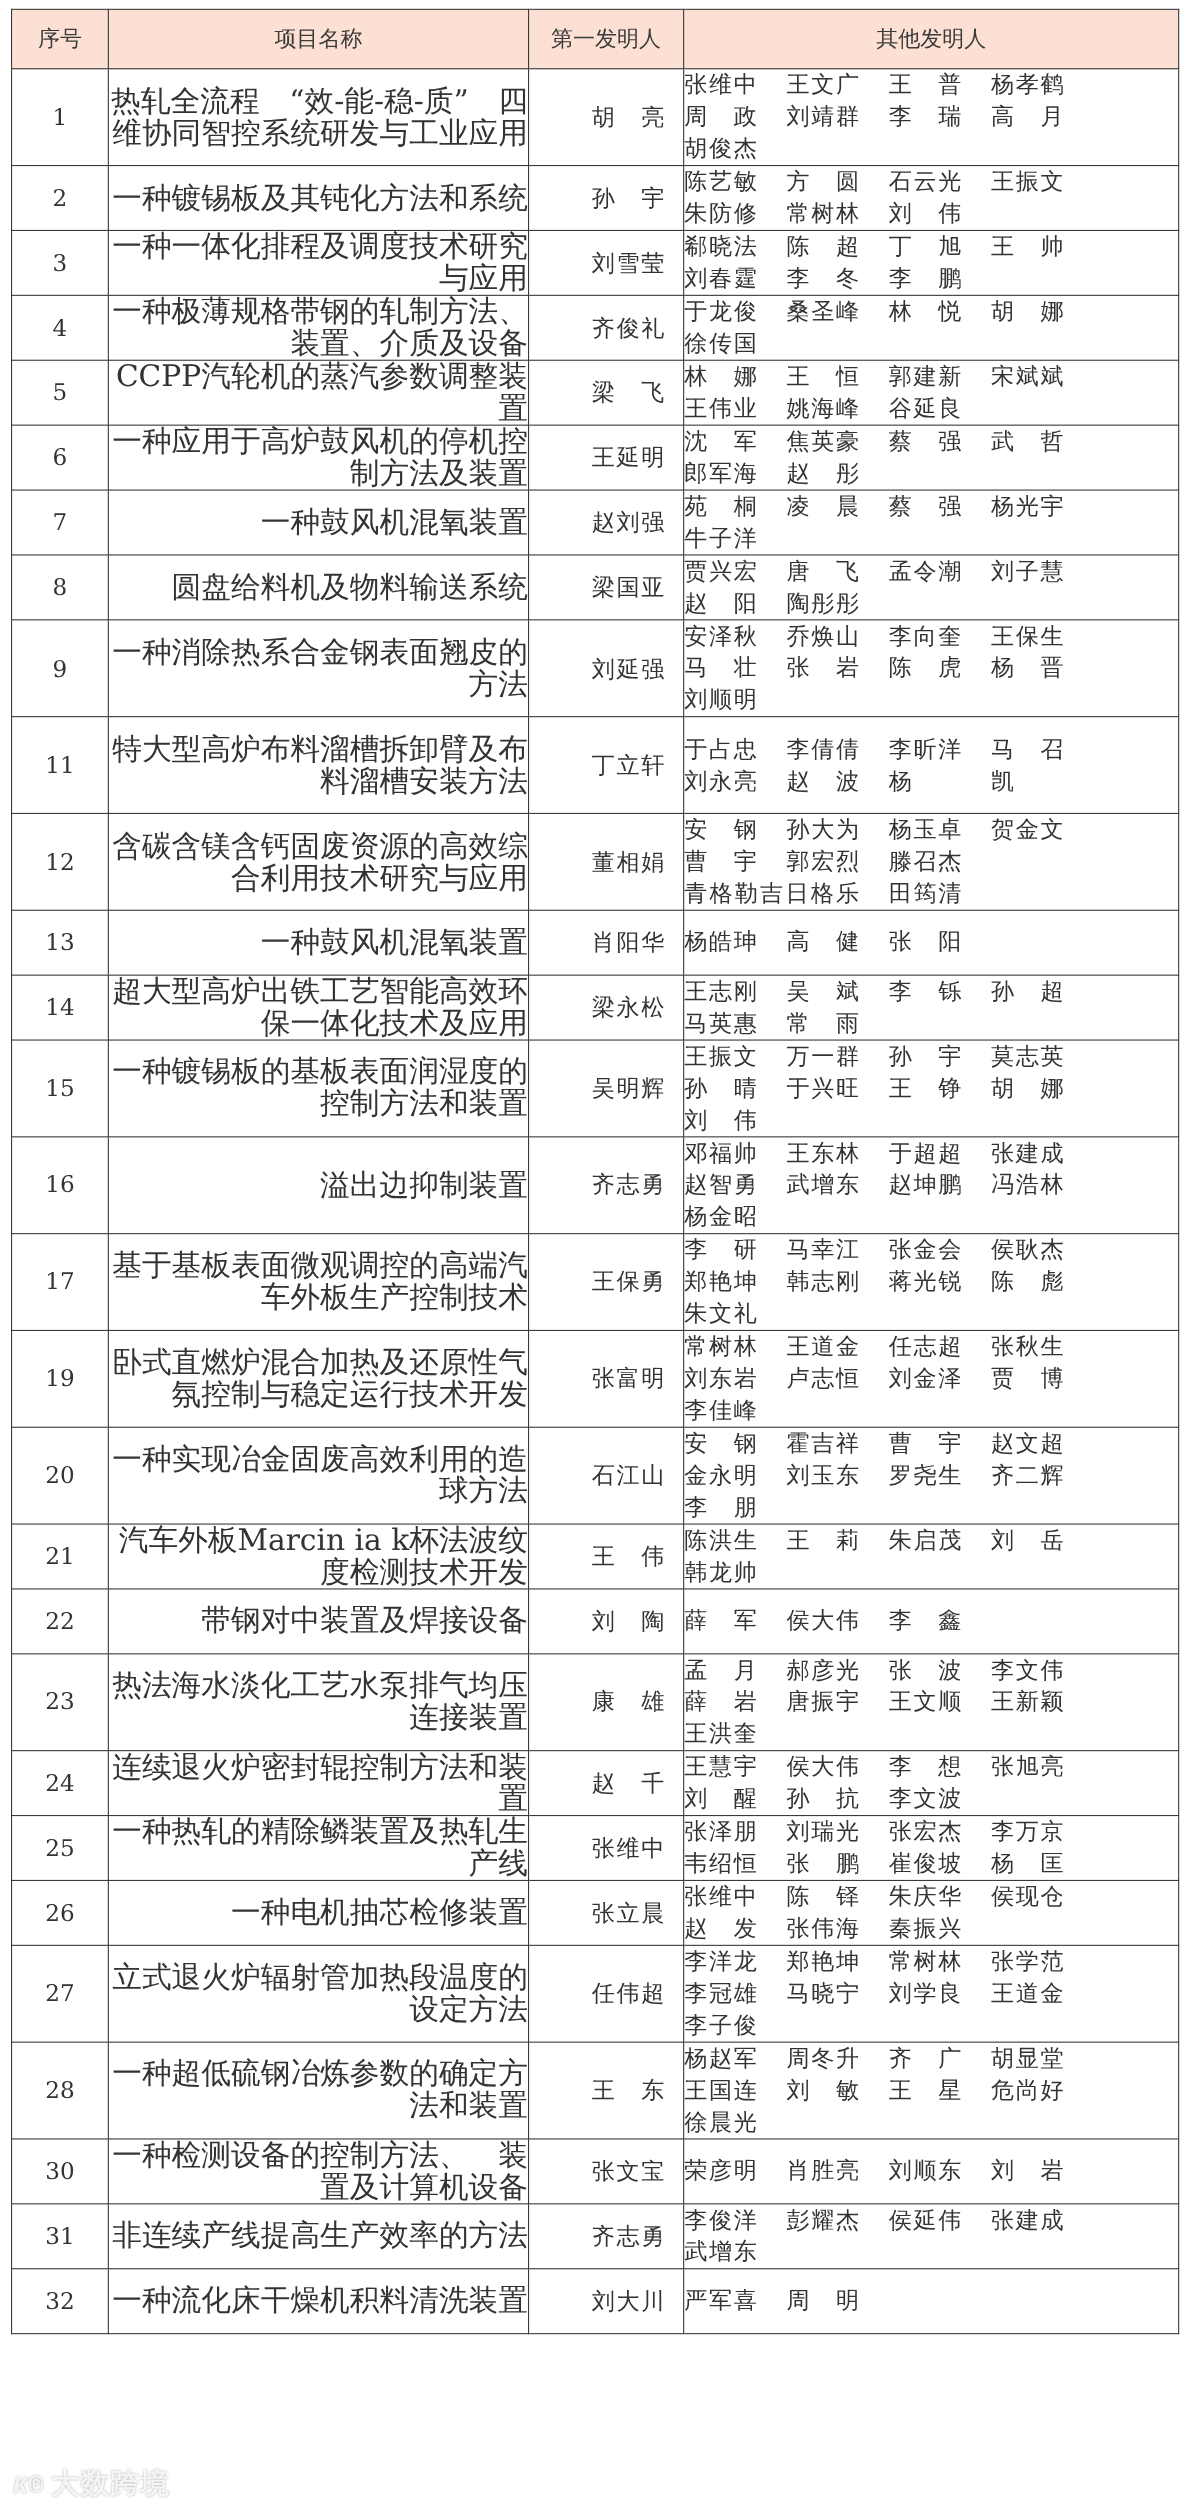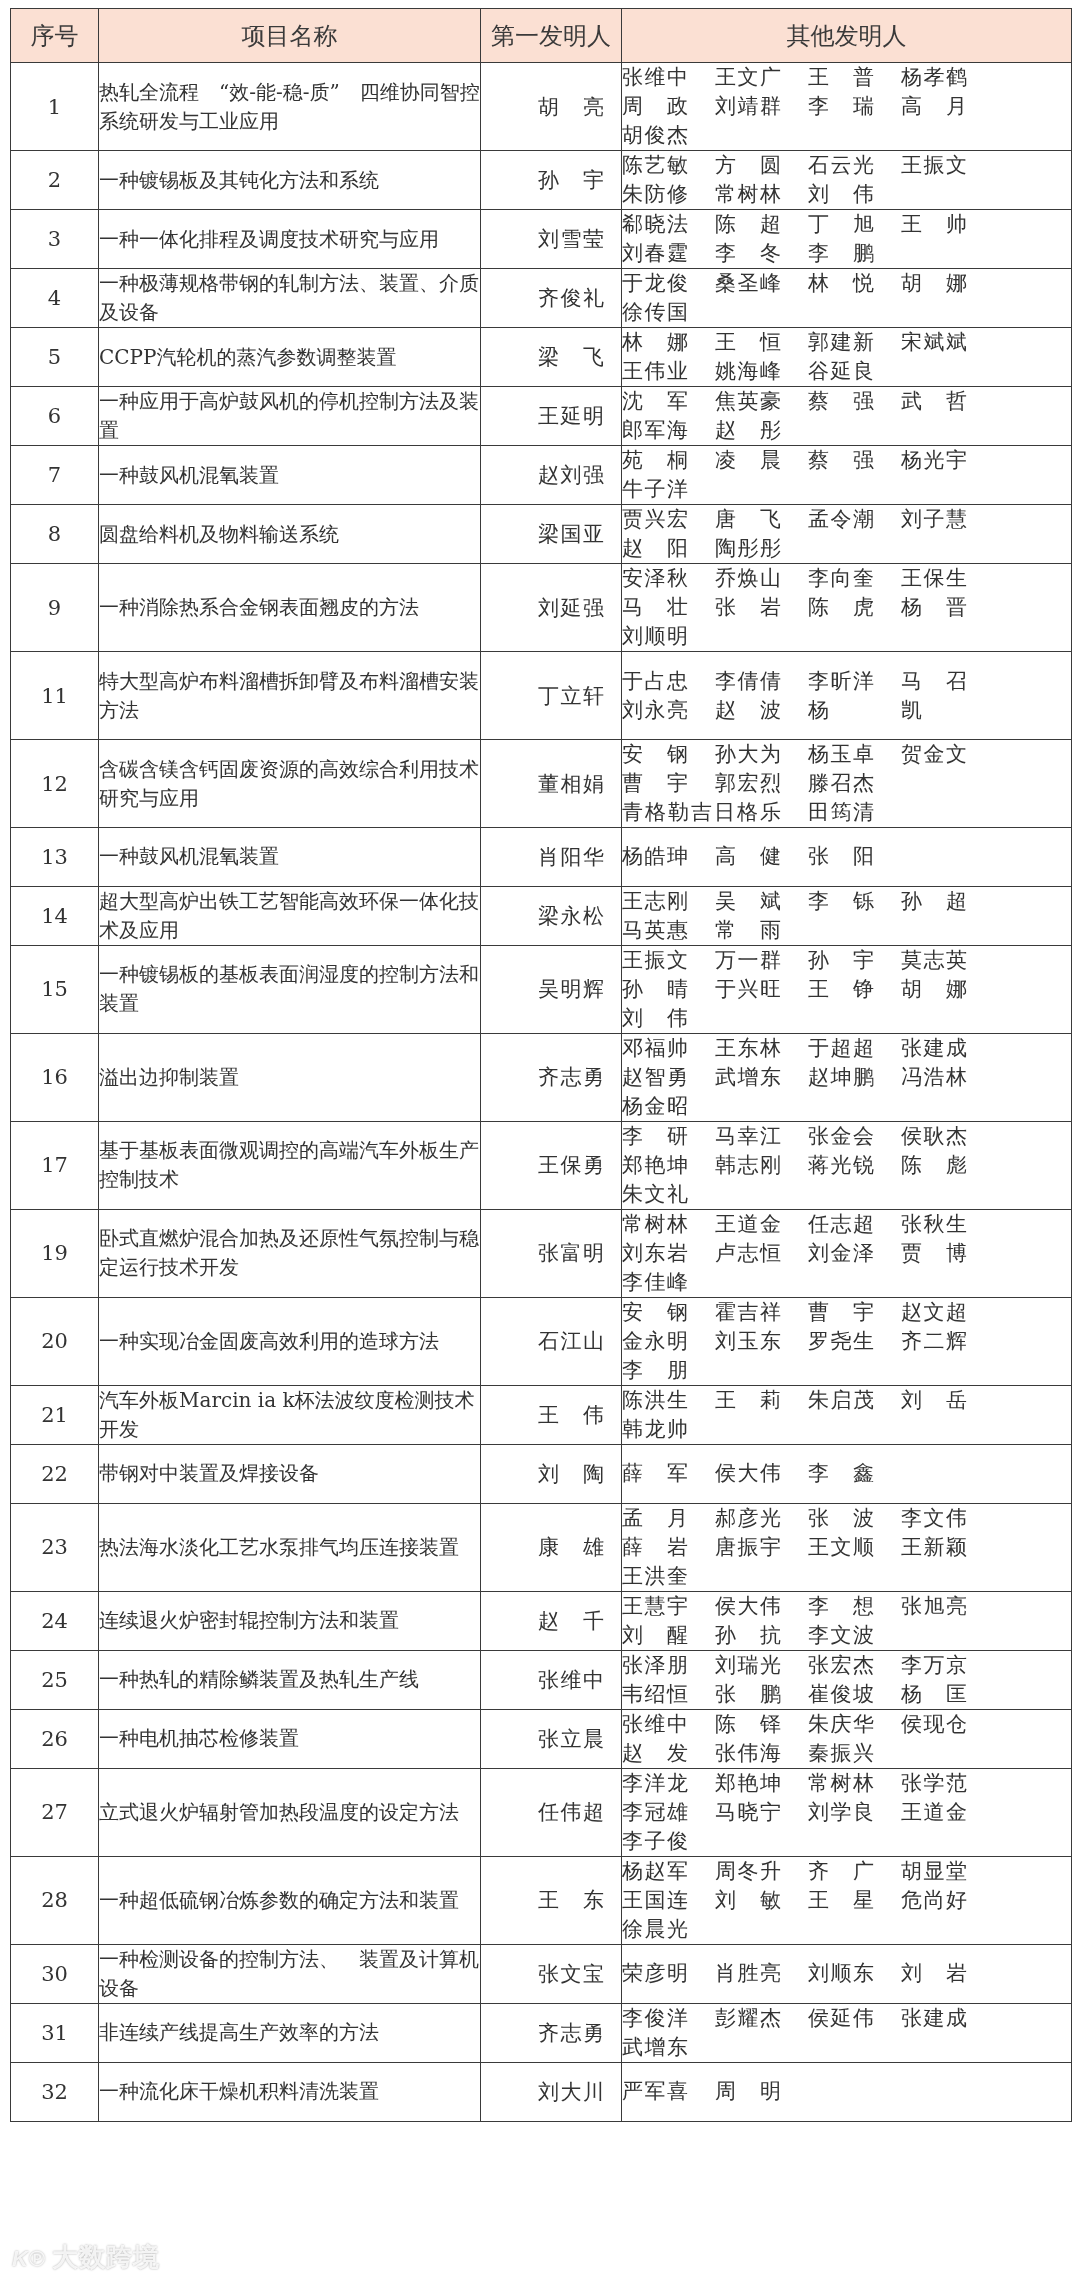--- a/index.html
+++ b/index.html
@@ -5,36 +5,36 @@
   html, body { margin: 0; padding: 0; background: #ffffff; }
   body { width: 1080px; height: 2280px; position: relative; overflow: hidden;
          font-family: "DejaVu Serif", "Liberation Serif", serif; color: #333333; }
   table.grid { position: absolute; left: 10px; top: 8px; width: 1061px;
                border-collapse: collapse; table-layout: fixed; }
   table.grid td, table.grid th { border: 1.5px solid #3a3a3a; padding: 0; vertical-align: middle; }
   col.c-idx { width: 88px; }
   col.c-name { width: 382px; }
   col.c-first { width: 141px; }
   col.c-others { width: 450px; }
-  thead th { background: #fbe0d3; height: 53px; font-weight: normal; font-size: 24px;
+  thead th { background: #fbe0d3; height: 53px; font-weight: normal; font-size: 20px;
              text-align: center; color: #3a3a3a; }
   tbody tr { height: 58.9px; }
   tbody tr.tall { height: 88px; }
   td.idx { text-align: center; font-size: 21px; }
-  td.pname { text-align: left; font-size: 20px; line-height: 29px; padding: 0 6px; }
+  td.pname { text-align: right; font-size: 27px; line-height: 29px; padding: 0 6px; }
   td.first { text-align: center; font-size: 21px; }
   td.first span { display: inline-block; width: 66px; text-align: justify; text-align-last: justify; margin-left: 40px; }
   td.others { padding: 0 4px 0 6px; font-size: 21px; line-height: 29px; }
   .names { display: flex; flex-wrap: wrap; }
   .names span { display: inline-block; width: 66px; margin-right: 27px; text-align: justify;
                 text-align-last: justify; white-space: nowrap; }
   .names span.long { width: 159px; }
   .names span.solo { text-align-last: left; }
   .watermark { position: absolute; left: 12px; top: 2240px; font-size: 26px; color: rgba(255,255,255,0.85);
-               font-family: Liberation Sans, sans-serif; font-weight: bold;
+               font-family: Liberation Mono, monospace; font-weight: bold;
                text-shadow: 0 0 2px rgba(0,0,0,0.35); letter-spacing: 1px; }
   .watermark .logo { font-style: italic; font-size: 22px; margin-right: 6px; }
 </style>
 </head>
 <body>
 
 <table class="grid">
   <colgroup>
     <col class="c-idx">
       <col class="c-name">

